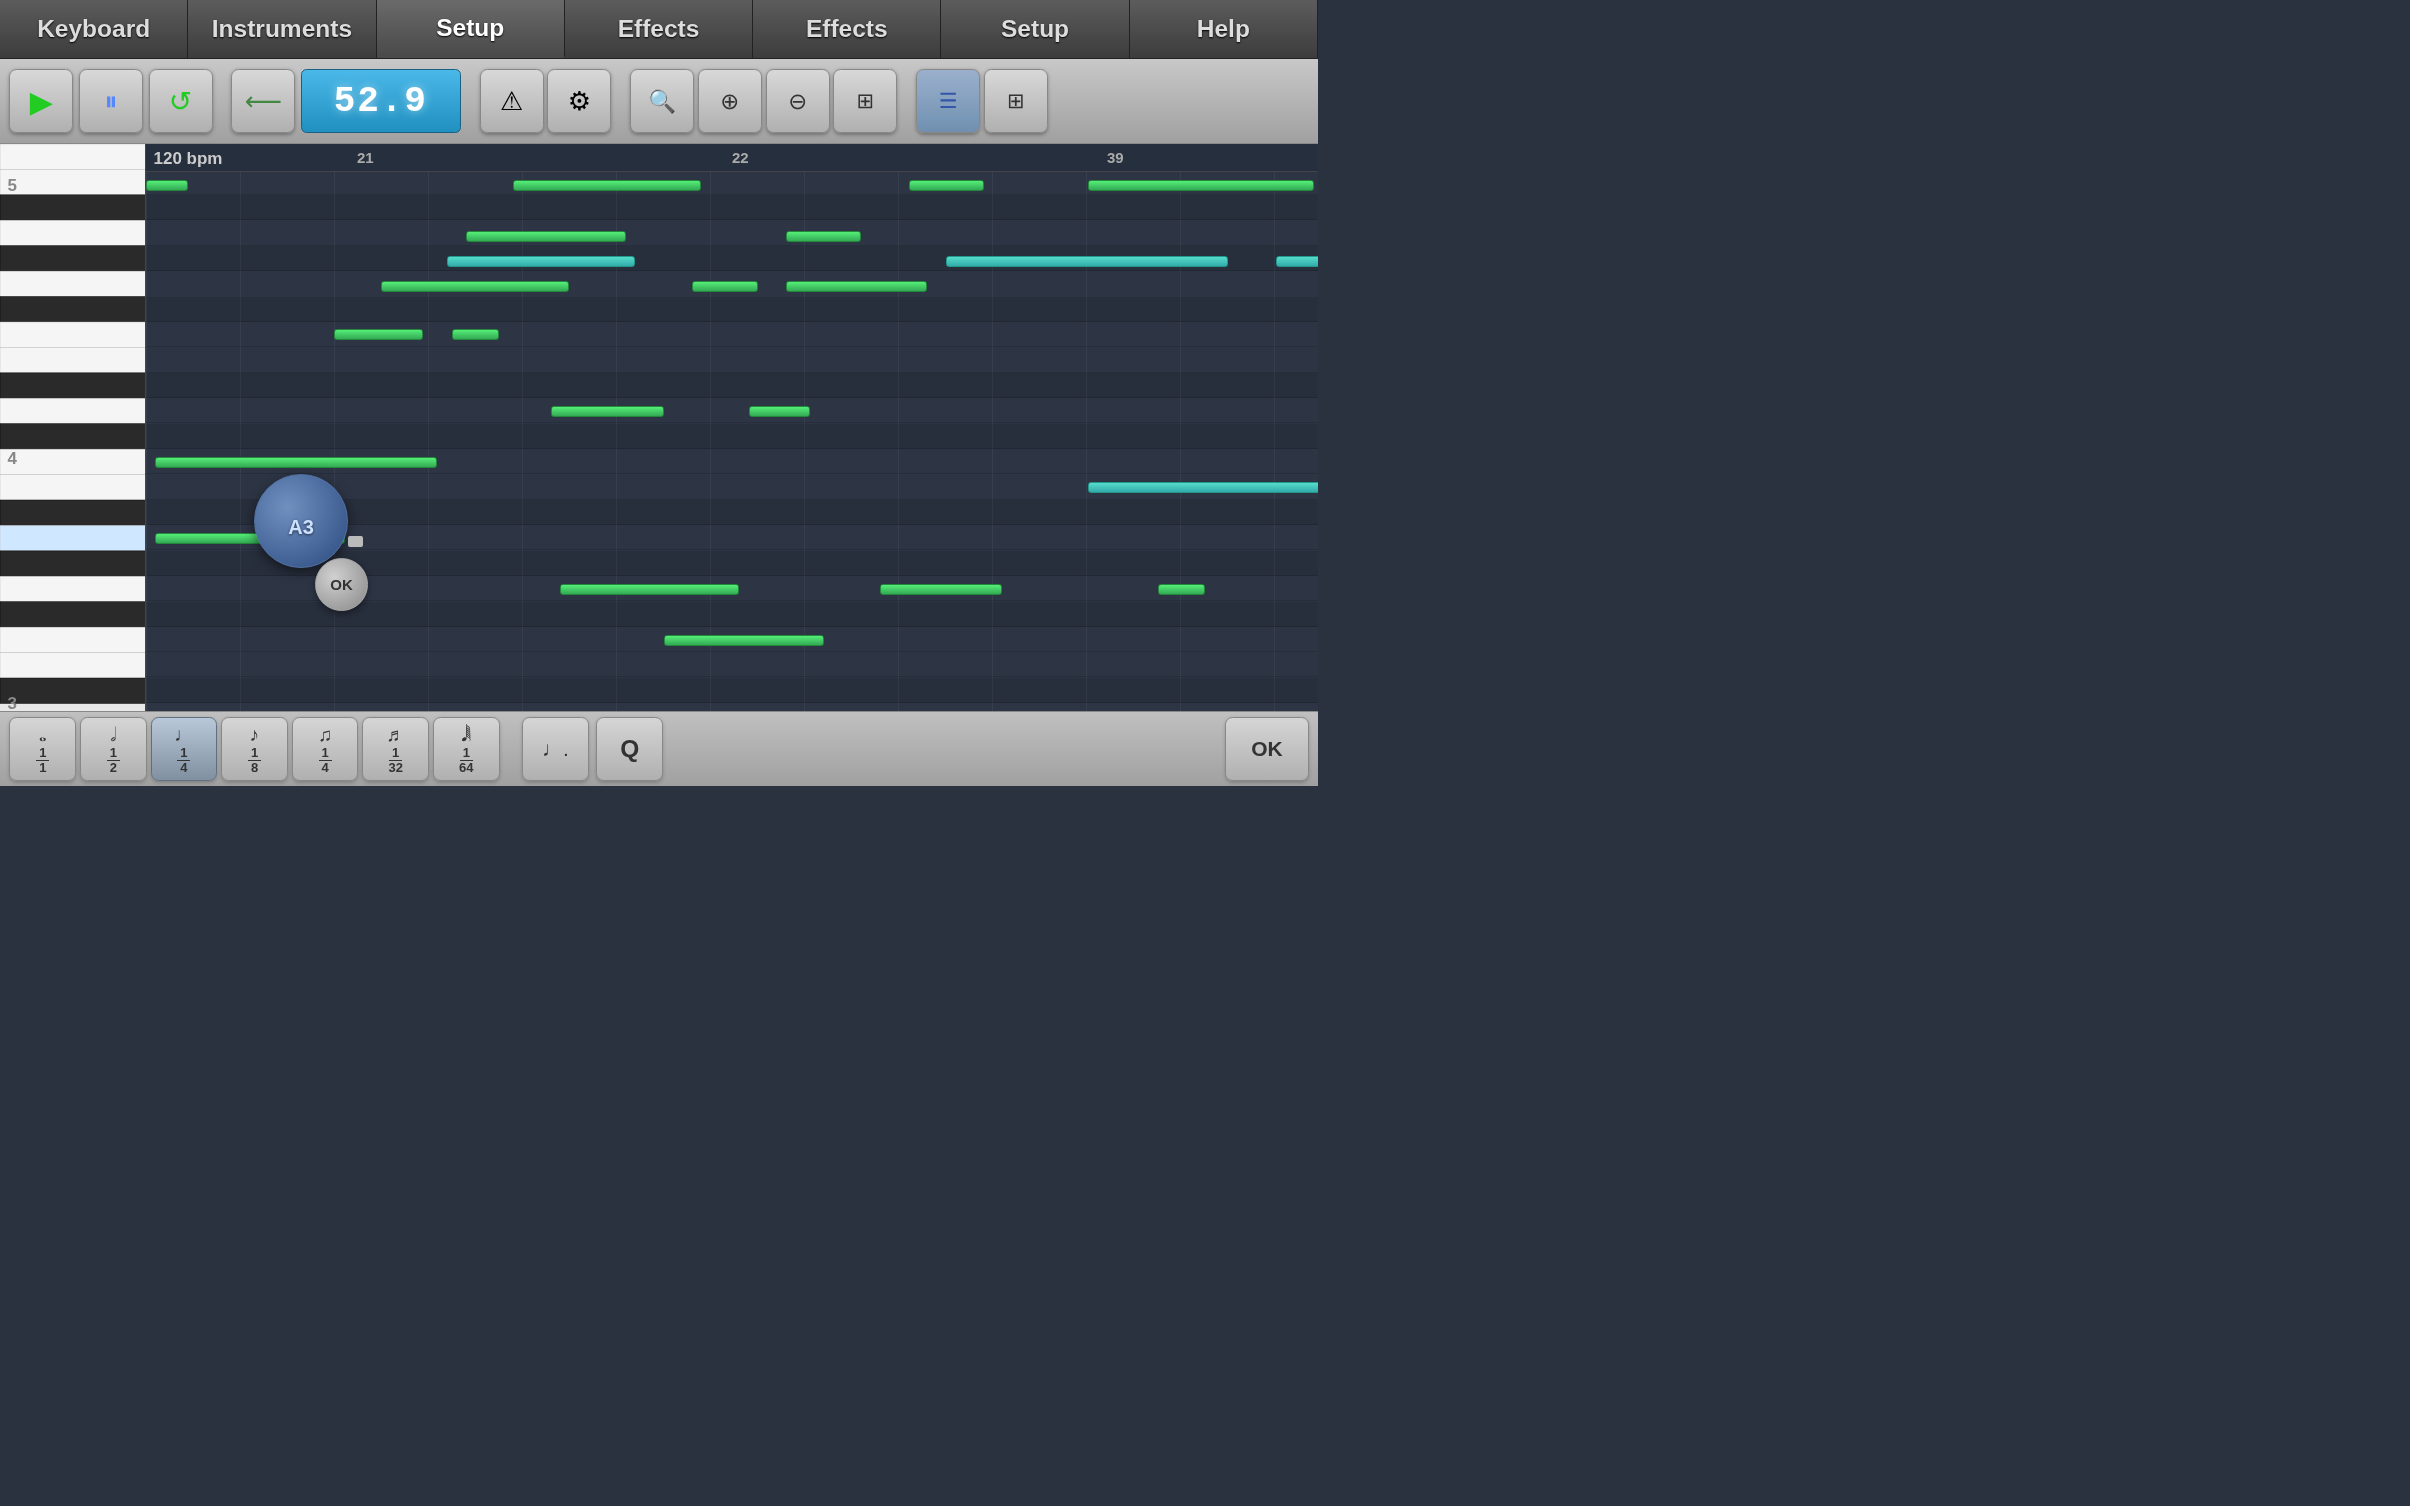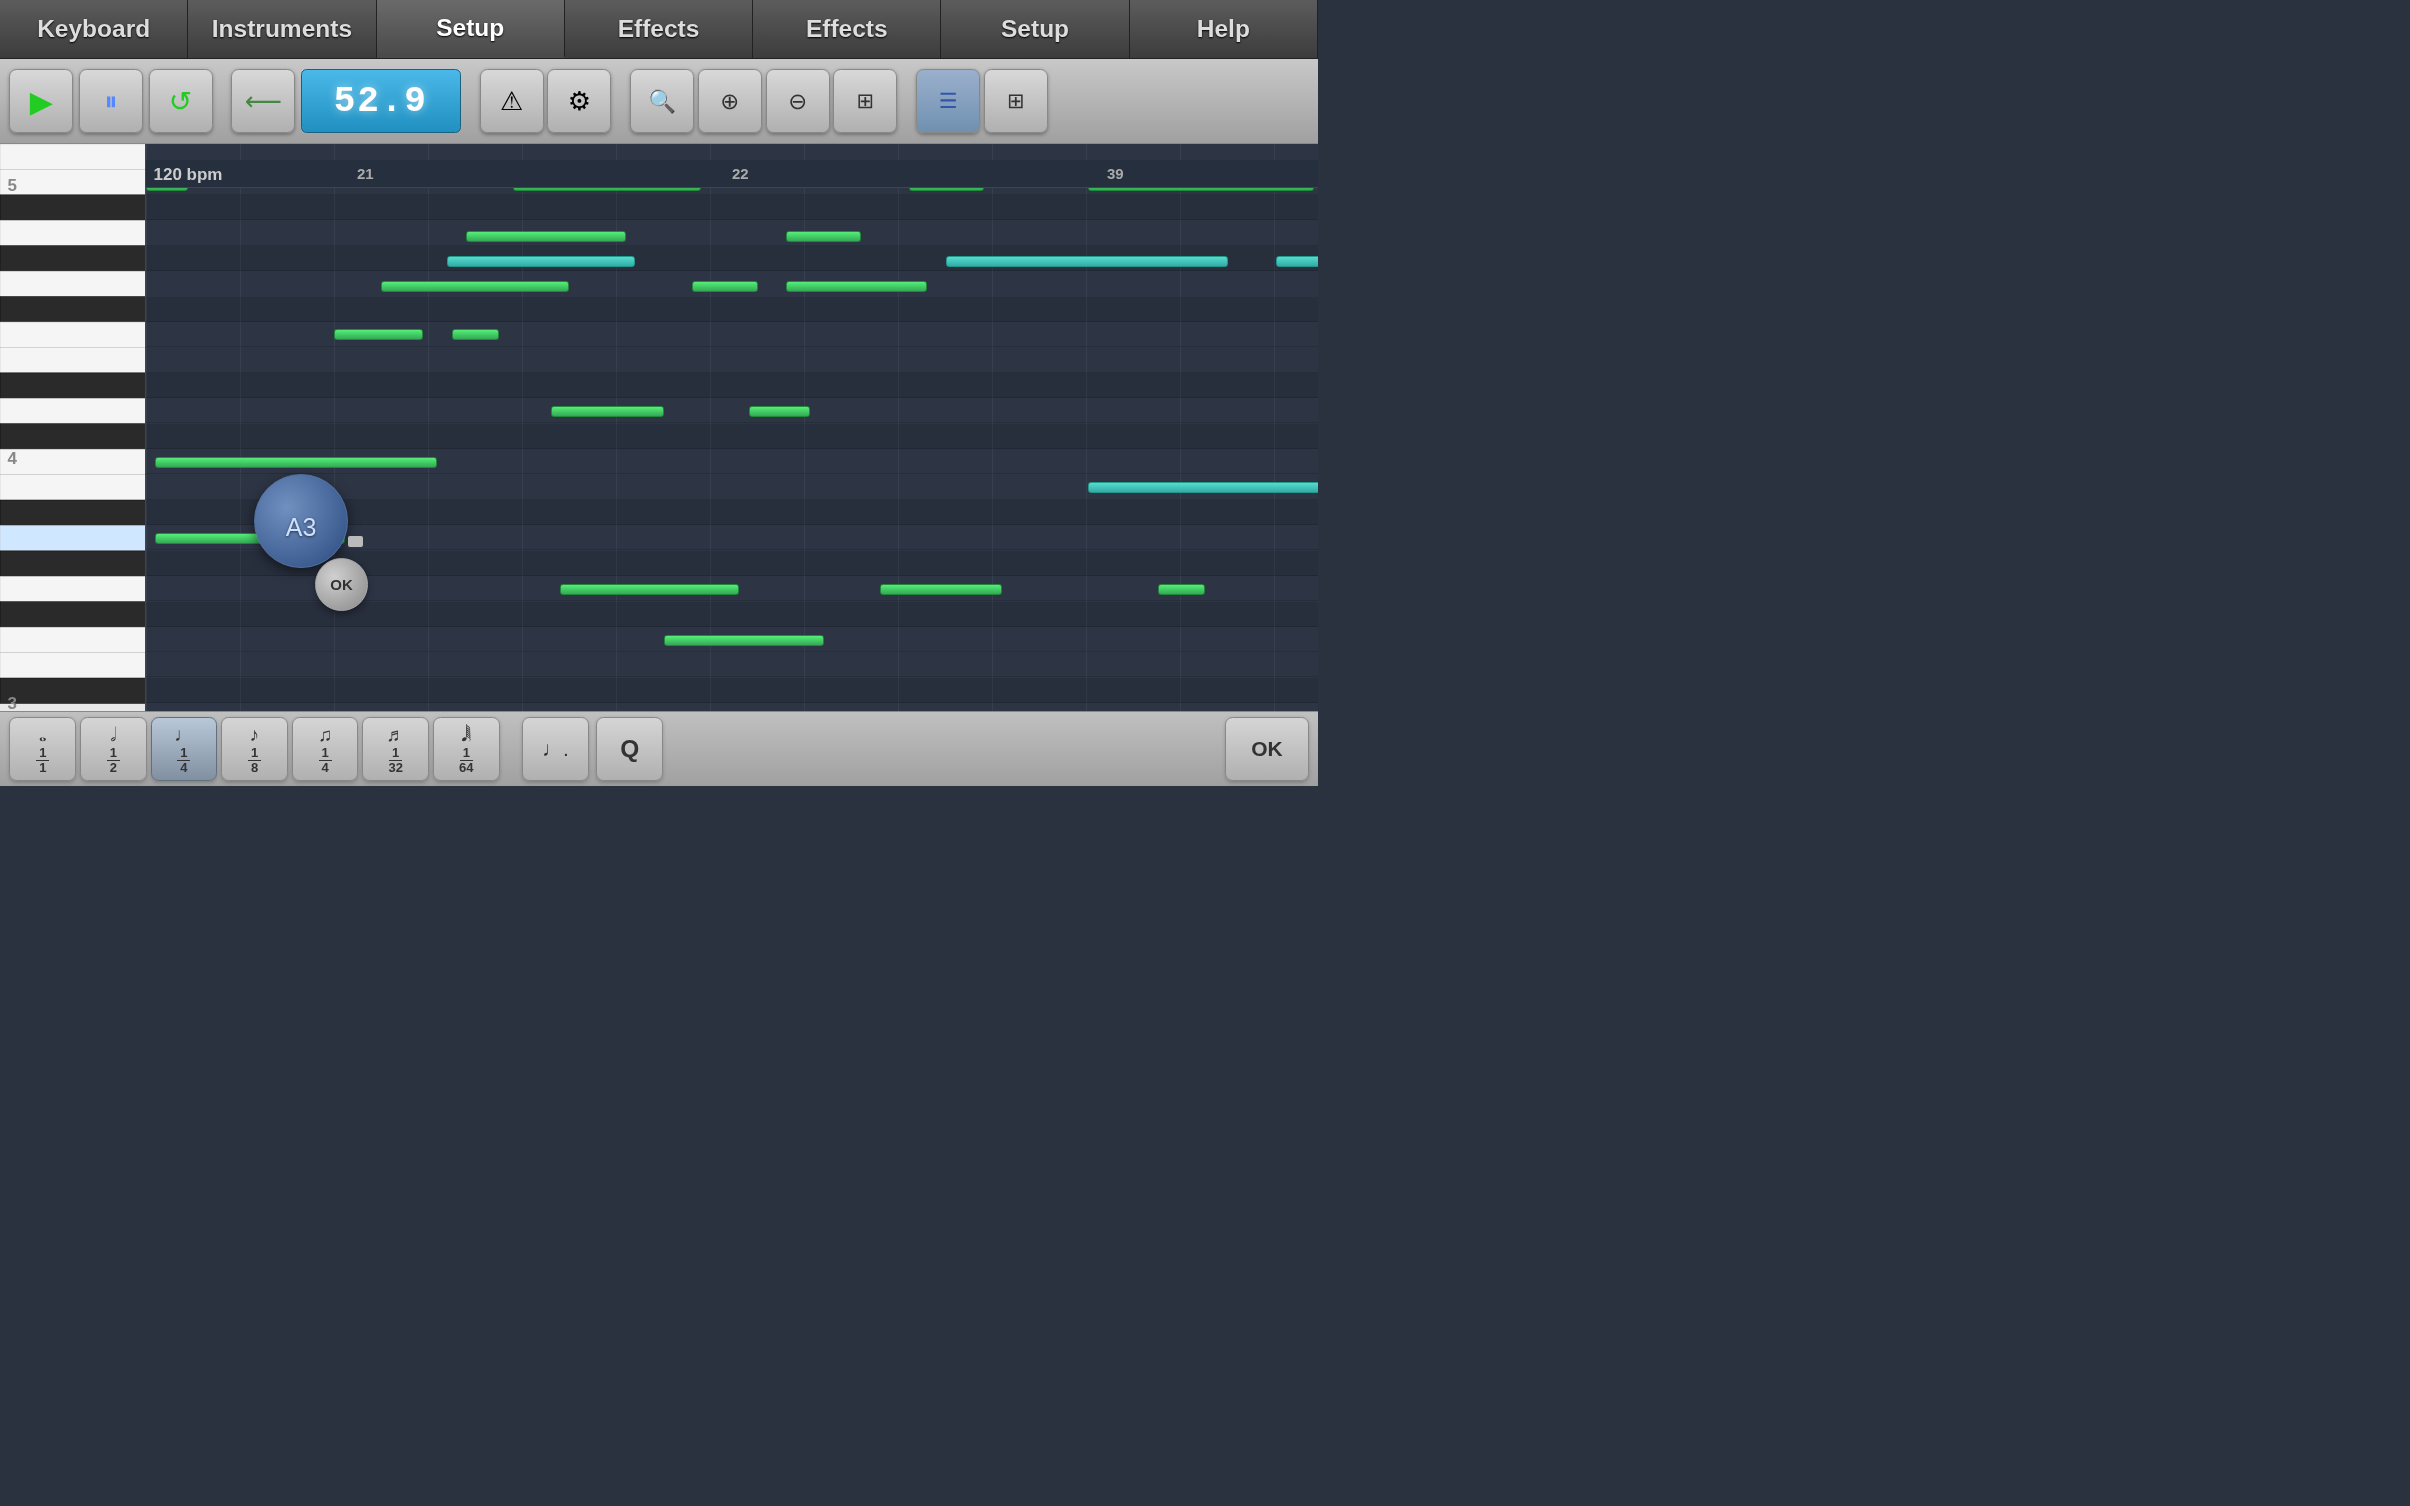--- a/index.html
+++ b/index.html
@@ -125,21 +125,21 @@
     .black-row {
       position: absolute;
       left: 0;
       width: 100%;
       background: rgba(0,0,0,0.12);
     }
 
     
     .timeline {
       position: absolute;
-      top: 16px;
+      top: 0;
       left: 0;
       right: 0;
       height: 28px;
       background: #252f3d;
       border-bottom: 0.9px solid #444;
       z-index: 10;
     }
     .timeline-marker {
       position: absolute;
       top: 4.7px;
@@ -181,22 +181,22 @@
       background: radial-gradient(circle at 35% 35%, #7090c0, #2a4a80);
       border: 1.9px solid #5070a0;
       display: flex;
       align-items: center;
       justify-content: center;
       z-index: 20;
       box-shadow: 0 3.8px 11.3px rgba(0,0,0,0.5);
     }
     .note-bubble-label {
       color: #cce0ff;
-      font-size: 25px;
-      font-weight: normal;
+      font-size: 20px;
+      font-weight: bold;
       text-shadow: 0 0.9px 2.8px rgba(0,0,0,0.6);
       margin-top: 12px;
     }
     .note-indicator {
       position: absolute;
       width: 15px;
       height: 11.3px;
       background: #bbb;
       border-radius: 1.9px;
       z-index: 21;

